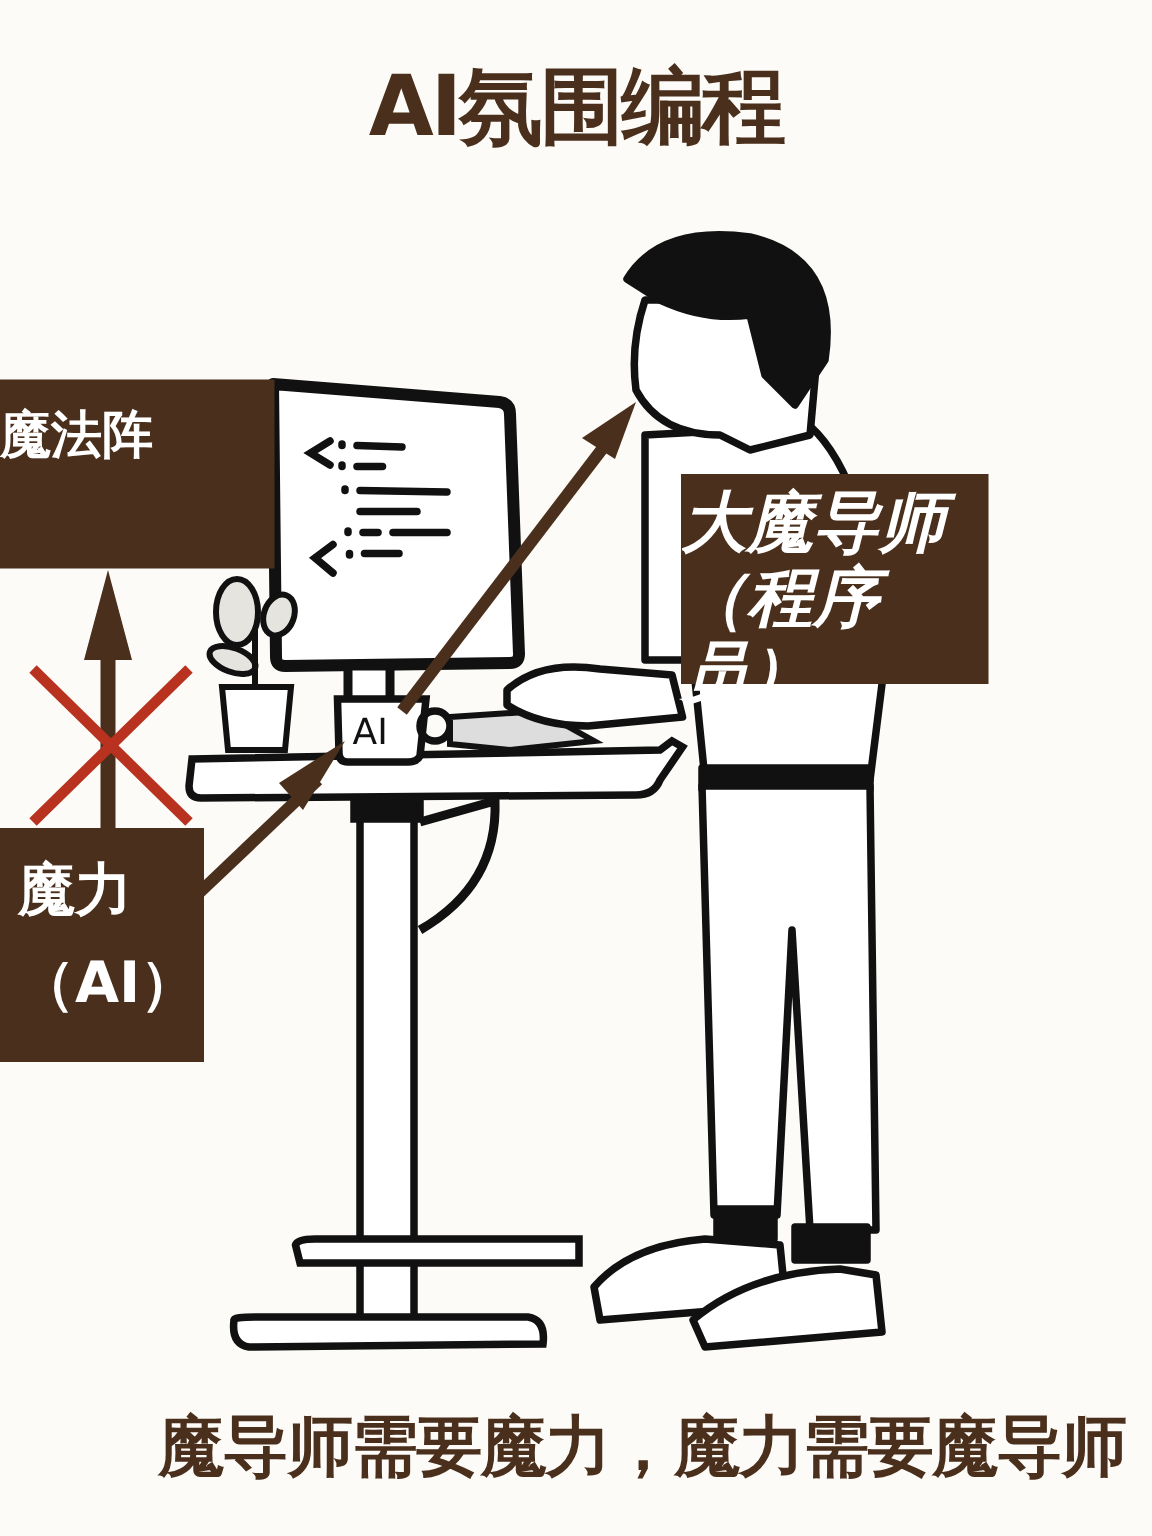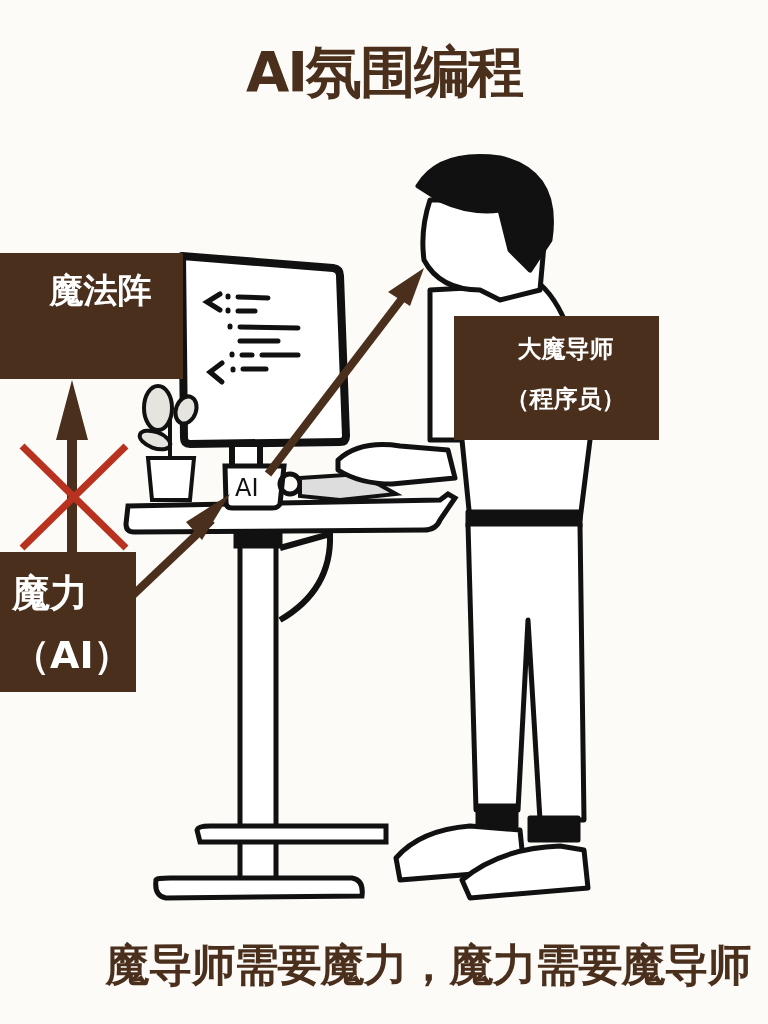--- a/index.html
+++ b/index.html
@@ -3,25 +3,25 @@
 <meta charset="utf-8">
 <style>
   html, body { margin:0; padding:0; }
   body { width:768px; height:1024px; background:#fcfbf7; position:relative; overflow:hidden;
          font-family:"DejaVu Sans","Liberation Sans",sans-serif; }
   .title { position:absolute; left:0; top:22px; width:768px; text-align:center;
            font-size:56px; font-weight:900; color:#4a2f1c; letter-spacing:-2px; line-height:100px; }
   .footer { position:absolute; left:0; top:935px; width:768px; text-align:center;
             font-size:44px; font-weight:900; color:#4a2f1c; line-height:60px; letter-spacing:-1px;padding-left:44px; }
   .label { position:absolute; background:#4a2f1c; color:#ffffff; font-weight:700;
-           text-align:center; box-sizing:border-box;padding-left:18px; }
+           box-sizing:border-box; }
   .label span { display:block; }
   #label-code { left:0; top:253px; width:183px; height:126px; font-size:34px; line-height:54px; padding-top:10px; }
-  #label-mage { left:454px; top:316px; width:205px; height:124px; font-size:24px; line-height:50px; padding-top:8px; }
-  #label-power { left:0; top:552px; width:136px; height:140px; font-size:38px; line-height:62px; padding-top:10px; text-align:left; padding-left:12px; }
+  #label-mage { left:454px; top:316px; width:205px; height:140px; font-size:44px; line-height:50px; padding-top:8px;font-style:italic; }
+  #label-power { left:0; top:552px; width:136px; height:156px; font-size:38px; line-height:62px; padding-top:10px; text-align:left; padding-left:12px; }
   svg.scene { position:absolute; left:0; top:0; }
 </style>
 </head>
 <body>
 
 <div class="title">AI氛围编程</div>
 
 <svg class="scene" width="768" height="1024" viewBox="0 0 768 1024">
 
   <g>

